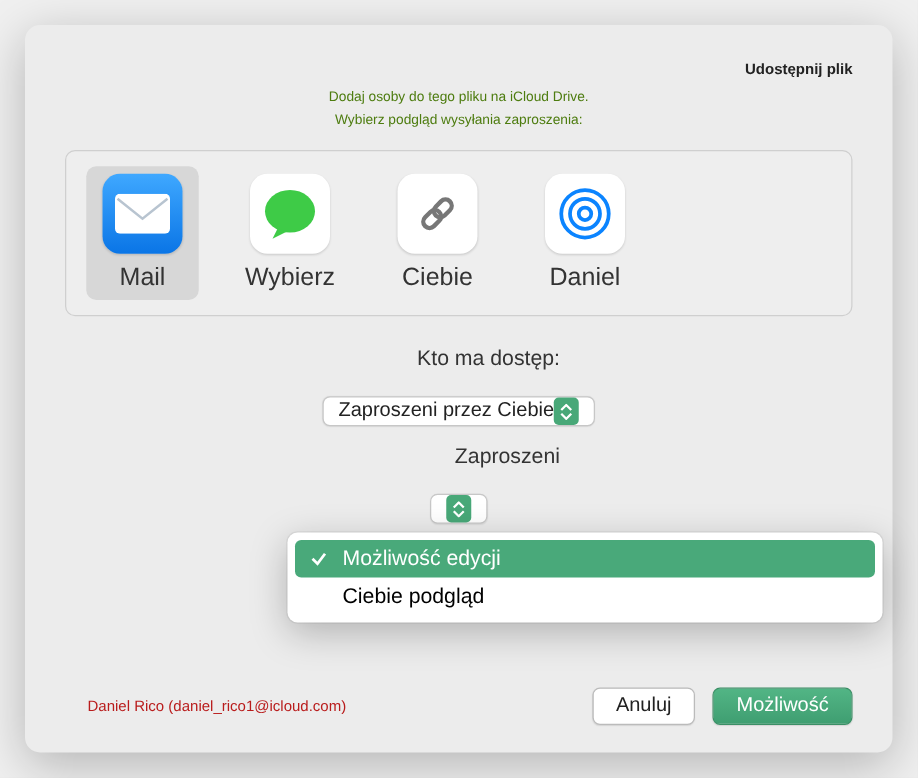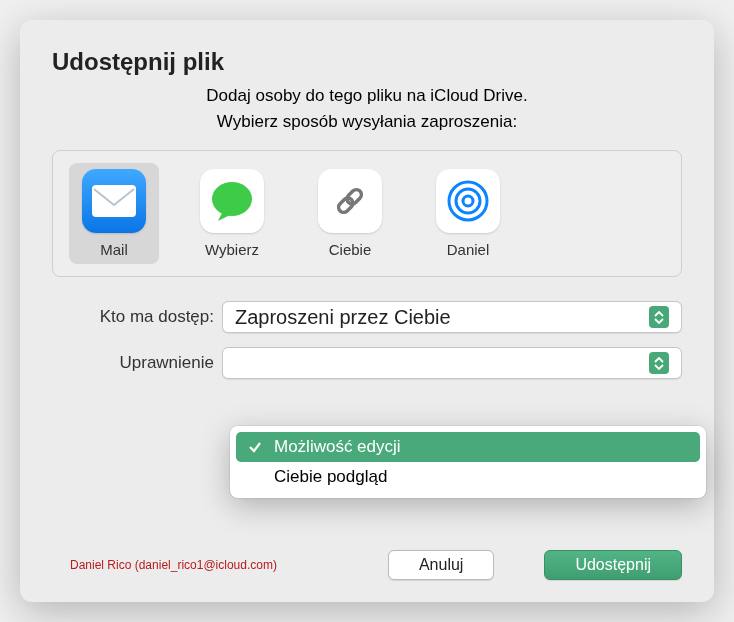--- a/index.html
+++ b/index.html
@@ -17,30 +17,30 @@
       height: 582px;
       background: #ececec;
       border-radius: 12px;
       box-shadow: 0 10px 40px rgba(0,0,0,0.25);
       padding: 28px 32px 22px;
       display: flex;
       flex-direction: column;
       position: relative;
     }
     .title {
-      font-size: 24px;
+      font-size: 12px;
       font-weight: 700;
-      text-align: left;
+      text-align: right;
       color: #222;
       margin-bottom: 10px;
     }
     .subtitle, .prompt {
-      font-size: 17px;
+      font-size: 11px;
       text-align: center;
-      color: #000000;
+      color: #4d7c0f;
       margin-bottom: 6px;
     }
     .prompt { margin-bottom: 18px; }
     .share-box {
       border: 1px solid #cfcfcf;
       border-radius: 8px;
       background: #eeeeee;
       padding: 12px 16px;
       display: flex;
       gap: 28px;
@@ -61,52 +61,53 @@
       width: 64px;
       height: 64px;
       border-radius: 14px;
       margin-bottom: 8px;
       display: flex;
       align-items: center;
       justify-content: center;
       box-shadow: 0 1px 2px rgba(0,0,0,0.15);
     }
     .share-label {
-      font-size: 15px;
+      font-size: 20px;
       color: #333;
       text-align: center;
       white-space: nowrap;
       overflow: hidden;
       text-overflow: ellipsis;
       max-width: 90px;
     }
     .icon-mail { background: linear-gradient(#3fa8ff, #0a75e6); }
     .icon-messages { background: #fff; }
     .icon-link { background: #fff; }
     .icon-airdrop { background: #fff; }
     .form-row {
       display: flex;
       align-items: center;
       margin-top: 24px;
-      gap: 8px;
+      gap: 20px;
+      flex-direction: column;
     }
     .form-label {
       font-size: 17px;
       color: #333;
       width: 162px;
       text-align: right;
     }
     .select {
       flex: 1;
       height: 32px;
       background: #fff;
       border: 1px solid #c7c7c7;
       border-radius: 6px;
       padding: 0 12px;
-      font-size: 20px;
+      font-size: 16px;
       color: #222;
       display: flex;
       align-items: center;
       justify-content: space-between;
       cursor: pointer;
       box-shadow: 0 0.5px 1px rgba(0,0,0,0.08);
     }
     .chevrons {
       width: 20px;
       height: 22px;
@@ -154,44 +155,43 @@
       font-size: 12px;
       color: #b91c1c;
       margin-left: 18px;
     }
     .button-row {
       display: flex;
       gap: 14px;
     }
     .btn {
       height: 30px;
-      padding: 0 30px;
+      padding: 0 18px;
       border-radius: 6px;
       font-size: 16px;
       border: 1px solid #bbb;
       cursor: pointer;
       display: flex;
       align-items: center;
       box-shadow: 0 0.5px 1px rgba(0,0,0,0.1);
-      margin-left: 36px;
     }
     .btn-cancel { background: #fff; color: #222; }
     .btn-share {
       background: linear-gradient(#52b585, #3f9e71);
       color: #fff;
       border: 1px solid #3a8f65;
     }
   </style>
 </head>
 <body>
 
 <div class="dialog">
   <div class="title">Udostępnij plik</div>
   <div class="subtitle">Dodaj osoby do tego pliku na iCloud Drive.</div>
-  <div class="prompt">Wybierz sposób wysyłania zaproszenia:</div>
+  <div class="prompt">Wybierz podgląd wysyłania zaproszenia:</div>
 
   <div class="share-box">
     <div class="share-item selected">
       <div class="share-icon icon-mail">
         <svg width="44" height="32" viewBox="0 0 44 32">
             <rect x="0" y="0" width="44" height="32" rx="4" fill="#fff"></rect>
             <path d="M2 4 L22 20 L42 4" stroke="#b8c4d0" stroke-width="2" fill="none"></path>
           </svg>
       </div>
       <div class="share-label">Mail</div>
@@ -237,21 +237,21 @@
             <path d="M1 5 L5 1 L9 5" stroke="#fff" stroke-width="1.8" fill="none"></path>
           </svg>
         <svg width="10" height="6" viewBox="0 0 10 6">
             <path d="M1 1 L5 5 L9 1" stroke="#fff" stroke-width="1.8" fill="none"></path>
           </svg>
       </span>
     </div>
   </div>
 
   <div class="form-row" style="margin-top:14px;">
-    <div class="form-label">Uprawnienie</div>
+    <div class="form-label">Zaproszeni</div>
     <div class="select">
       <span></span>
       <span class="chevrons">
         <svg width="10" height="6" viewBox="0 0 10 6">
             <path d="M1 5 L5 1 L9 5" stroke="#fff" stroke-width="1.8" fill="none"></path>
           </svg>
         <svg width="10" height="6" viewBox="0 0 10 6">
             <path d="M1 1 L5 5 L9 1" stroke="#fff" stroke-width="1.8" fill="none"></path>
           </svg>
       </span>
@@ -270,16 +270,16 @@
     <div class="dropdown-item">
       <span class="check-space"></span>
       <span>Ciebie podgląd</span>
     </div>
   </div>
 
   <div class="footer">
     <div class="user-info">Daniel Rico (daniel_rico1@icloud.com)</div>
     <div class="button-row">
       <div class="btn btn-cancel">Anuluj</div>
-      <div class="btn btn-share">Udostępnij</div>
+      <div class="btn btn-share">Możliwość</div>
     </div>
   </div>
 </div>
 
 </body></html>

